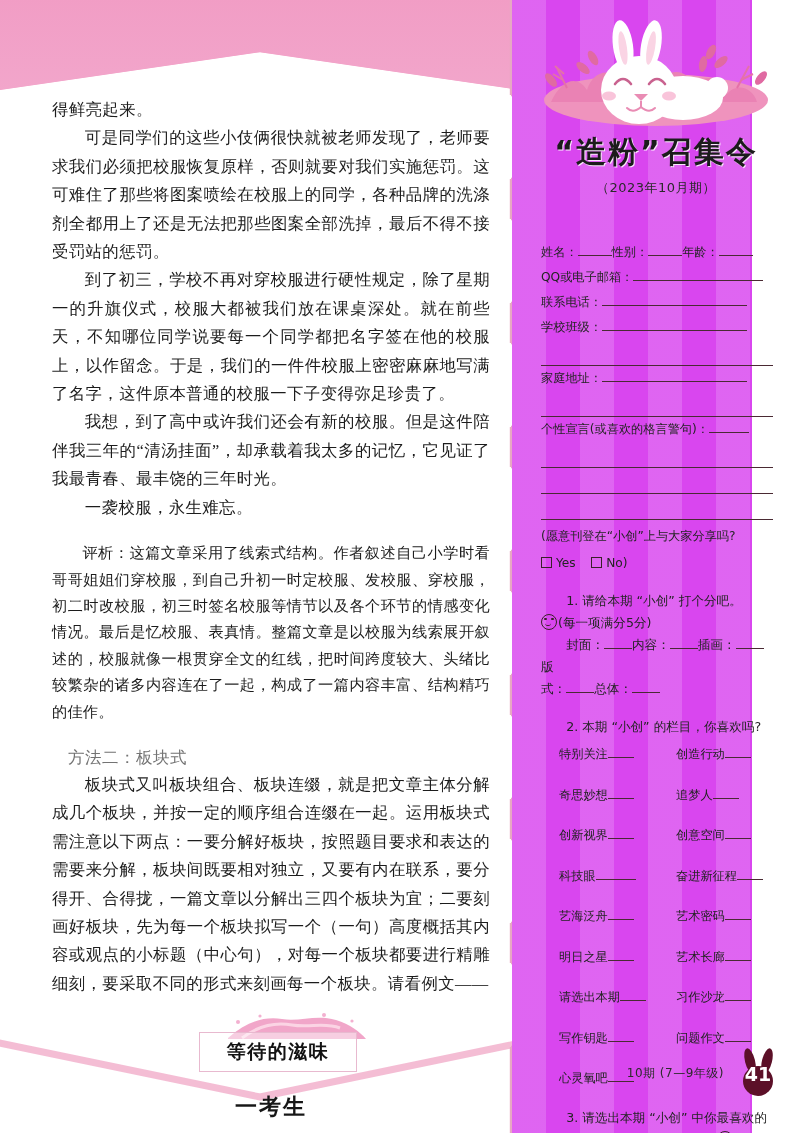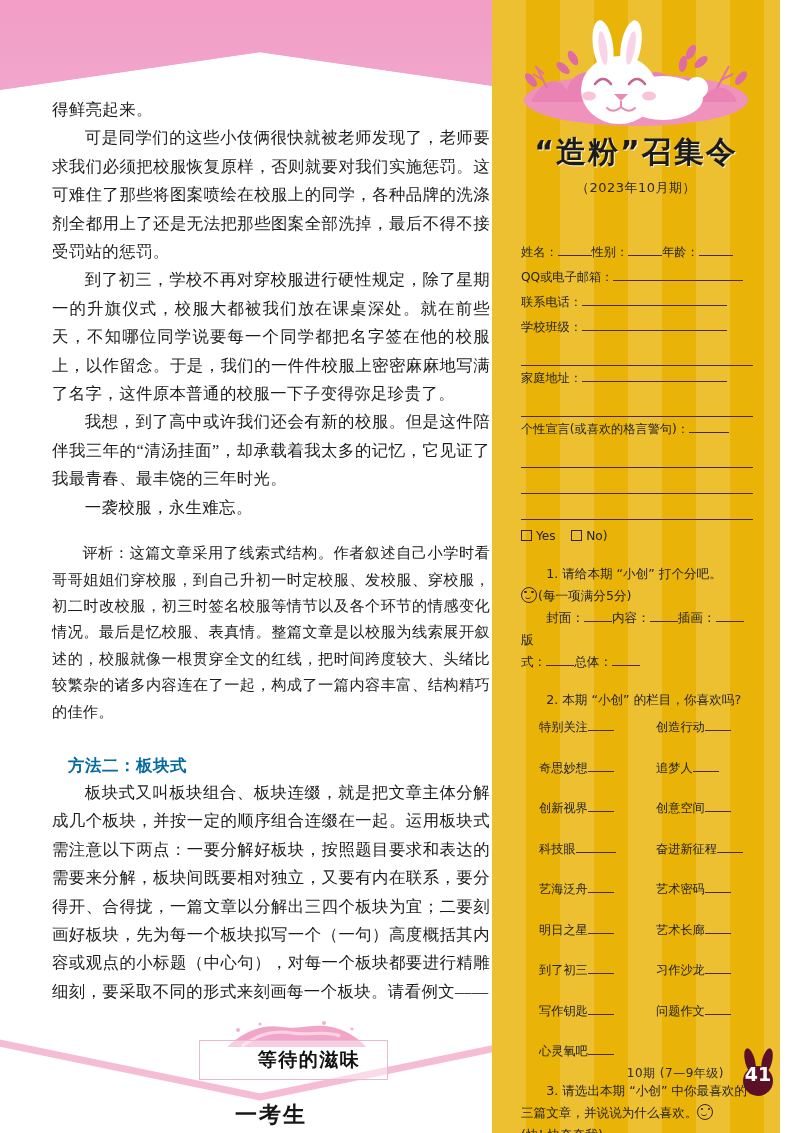--- a/index.html
+++ b/index.html
@@ -71,24 +71,24 @@
     line-height: 26.4px;
     color: #1c1c1c;
     margin: 0;
     text-align: justify;
     text-indent: 2em;
     letter-spacing: .2px;
   }
   .gap-md { height: 18px; }
   .method-head {
     font-family: "DejaVu Sans", "Liberation Sans", sans-serif;
-    font-weight: bold;
+    font-weight: normal;
     font-size: 16.5px;
-    color: #0369a1;
-    margin: 12px 0 2px 16px;
+    color: #737373;
+    margin: 4px 0 2px 16px;
     letter-spacing: .5px;
   }
 
   
   .title-plate-wrap {
     position: relative;
     width: 438px;
     height: 74px;
     margin-top: 12px;
   }
@@ -103,21 +103,20 @@
     position: absolute;
     left: 147px;
     top: 22px;
     width: 156px;
     height: 38px;
     border: 1.5px solid #e8b9cf;
     background: rgba(255,255,255,.45);
     display: flex;
     align-items: center;
     justify-content: center;
-    padding-left: 31px;
   }
   .title-plate span {
     font-family: "DejaVu Sans", "Liberation Sans", sans-serif;
     font-weight: bold;
     font-size: 19px;
     color: #121212;
     letter-spacing: 1.5px;
   }
   .byline {
     font-family: "Liberation Serif", "DejaVu Serif", serif;
@@ -134,25 +133,25 @@
     position: absolute;
     left: 498px;
     top: 0;
     width: 26px;
     height: 1133px;
   }
 
   
   .panel {
     position: absolute;
-    left: 492px;
+    left: 512px;
     top: 0;
-    width: 288px;
+    width: 240px;
     height: 1133px;
-    background: #eab308;
+    background: #d946ef;
   }
   .panel-stripes {
     position: absolute;
     inset: 0;
     background: repeating-linear-gradient(90deg,
         rgba(255,255,255,.30) 0px, rgba(255,255,255,.30) 34px,
         rgba(255,255,255,0) 34px, rgba(255,255,255,0) 68px);
     opacity: .55;
   }
   .masthead {
@@ -452,20 +451,21 @@
       <div class="blank-line"></div>
 
       <div class="f-row">
         <span>个性宣言(或喜欢的格言警句)：</span><span class="ul ul-40"></span>
       </div>
 
       <div class="blank-line"></div>
       <div class="blank-line"></div>
       <div class="blank-line"></div>
 
+      <div class="f-note">(愿意刊登在“小创”上与大家分享吗?</div>
       <div class="f-note">
         <span class="chk"></span><span>Yes</span>
         &nbsp;&nbsp;
         <span class="chk"></span><span>No)</span>
       </div>
 
       <div style="height:16px"></div>
       <div class="q-block q-indent">1. 请给本期 “小创” 打个分吧。</div>
       <div class="q-block">
         <span class="smiley"><span class="smile-mouth"></span></span><span>(每一项满分5分)</span>
@@ -486,21 +486,21 @@
         <div class="col-item"><span>奇思妙想</span><span class="ul-s"></span></div>
         <div class="col-item"><span>追梦人</span><span class="ul-s"></span></div>
         <div class="col-item"><span>创新视界</span><span class="ul-s"></span></div>
         <div class="col-item"><span>创意空间</span><span class="ul-s"></span></div>
         <div class="col-item"><span>科技眼</span><span class="ul-s" style="width:40px"></span></div>
         <div class="col-item"><span>奋进新征程</span><span class="ul-s"></span></div>
         <div class="col-item"><span>艺海泛舟</span><span class="ul-s"></span></div>
         <div class="col-item"><span>艺术密码</span><span class="ul-s"></span></div>
         <div class="col-item"><span>明日之星</span><span class="ul-s"></span></div>
         <div class="col-item"><span>艺术长廊</span><span class="ul-s"></span></div>
-        <div class="col-item"><span>到了初三</span><span class="ul-s"></span></div>
+        <div class="col-item"><span>请选出本期</span><span class="ul-s"></span></div>
         <div class="col-item"><span>习作沙龙</span><span class="ul-s"></span></div>
         <div class="col-item"><span>写作钥匙</span><span class="ul-s"></span></div>
         <div class="col-item"><span>问题作文</span><span class="ul-s"></span></div>
         <div class="col-item"><span>心灵氧吧</span><span class="ul-s"></span></div>
       </div>
 
       <div style="height:18px"></div>
       <div class="q-block q-indent">
         <span>3. 请选出本期 “小创” 中你最喜欢的三篇文章，并说说为什么喜欢。</span><span class="smiley"><span class="smile-mouth"></span></span>
       </div>

